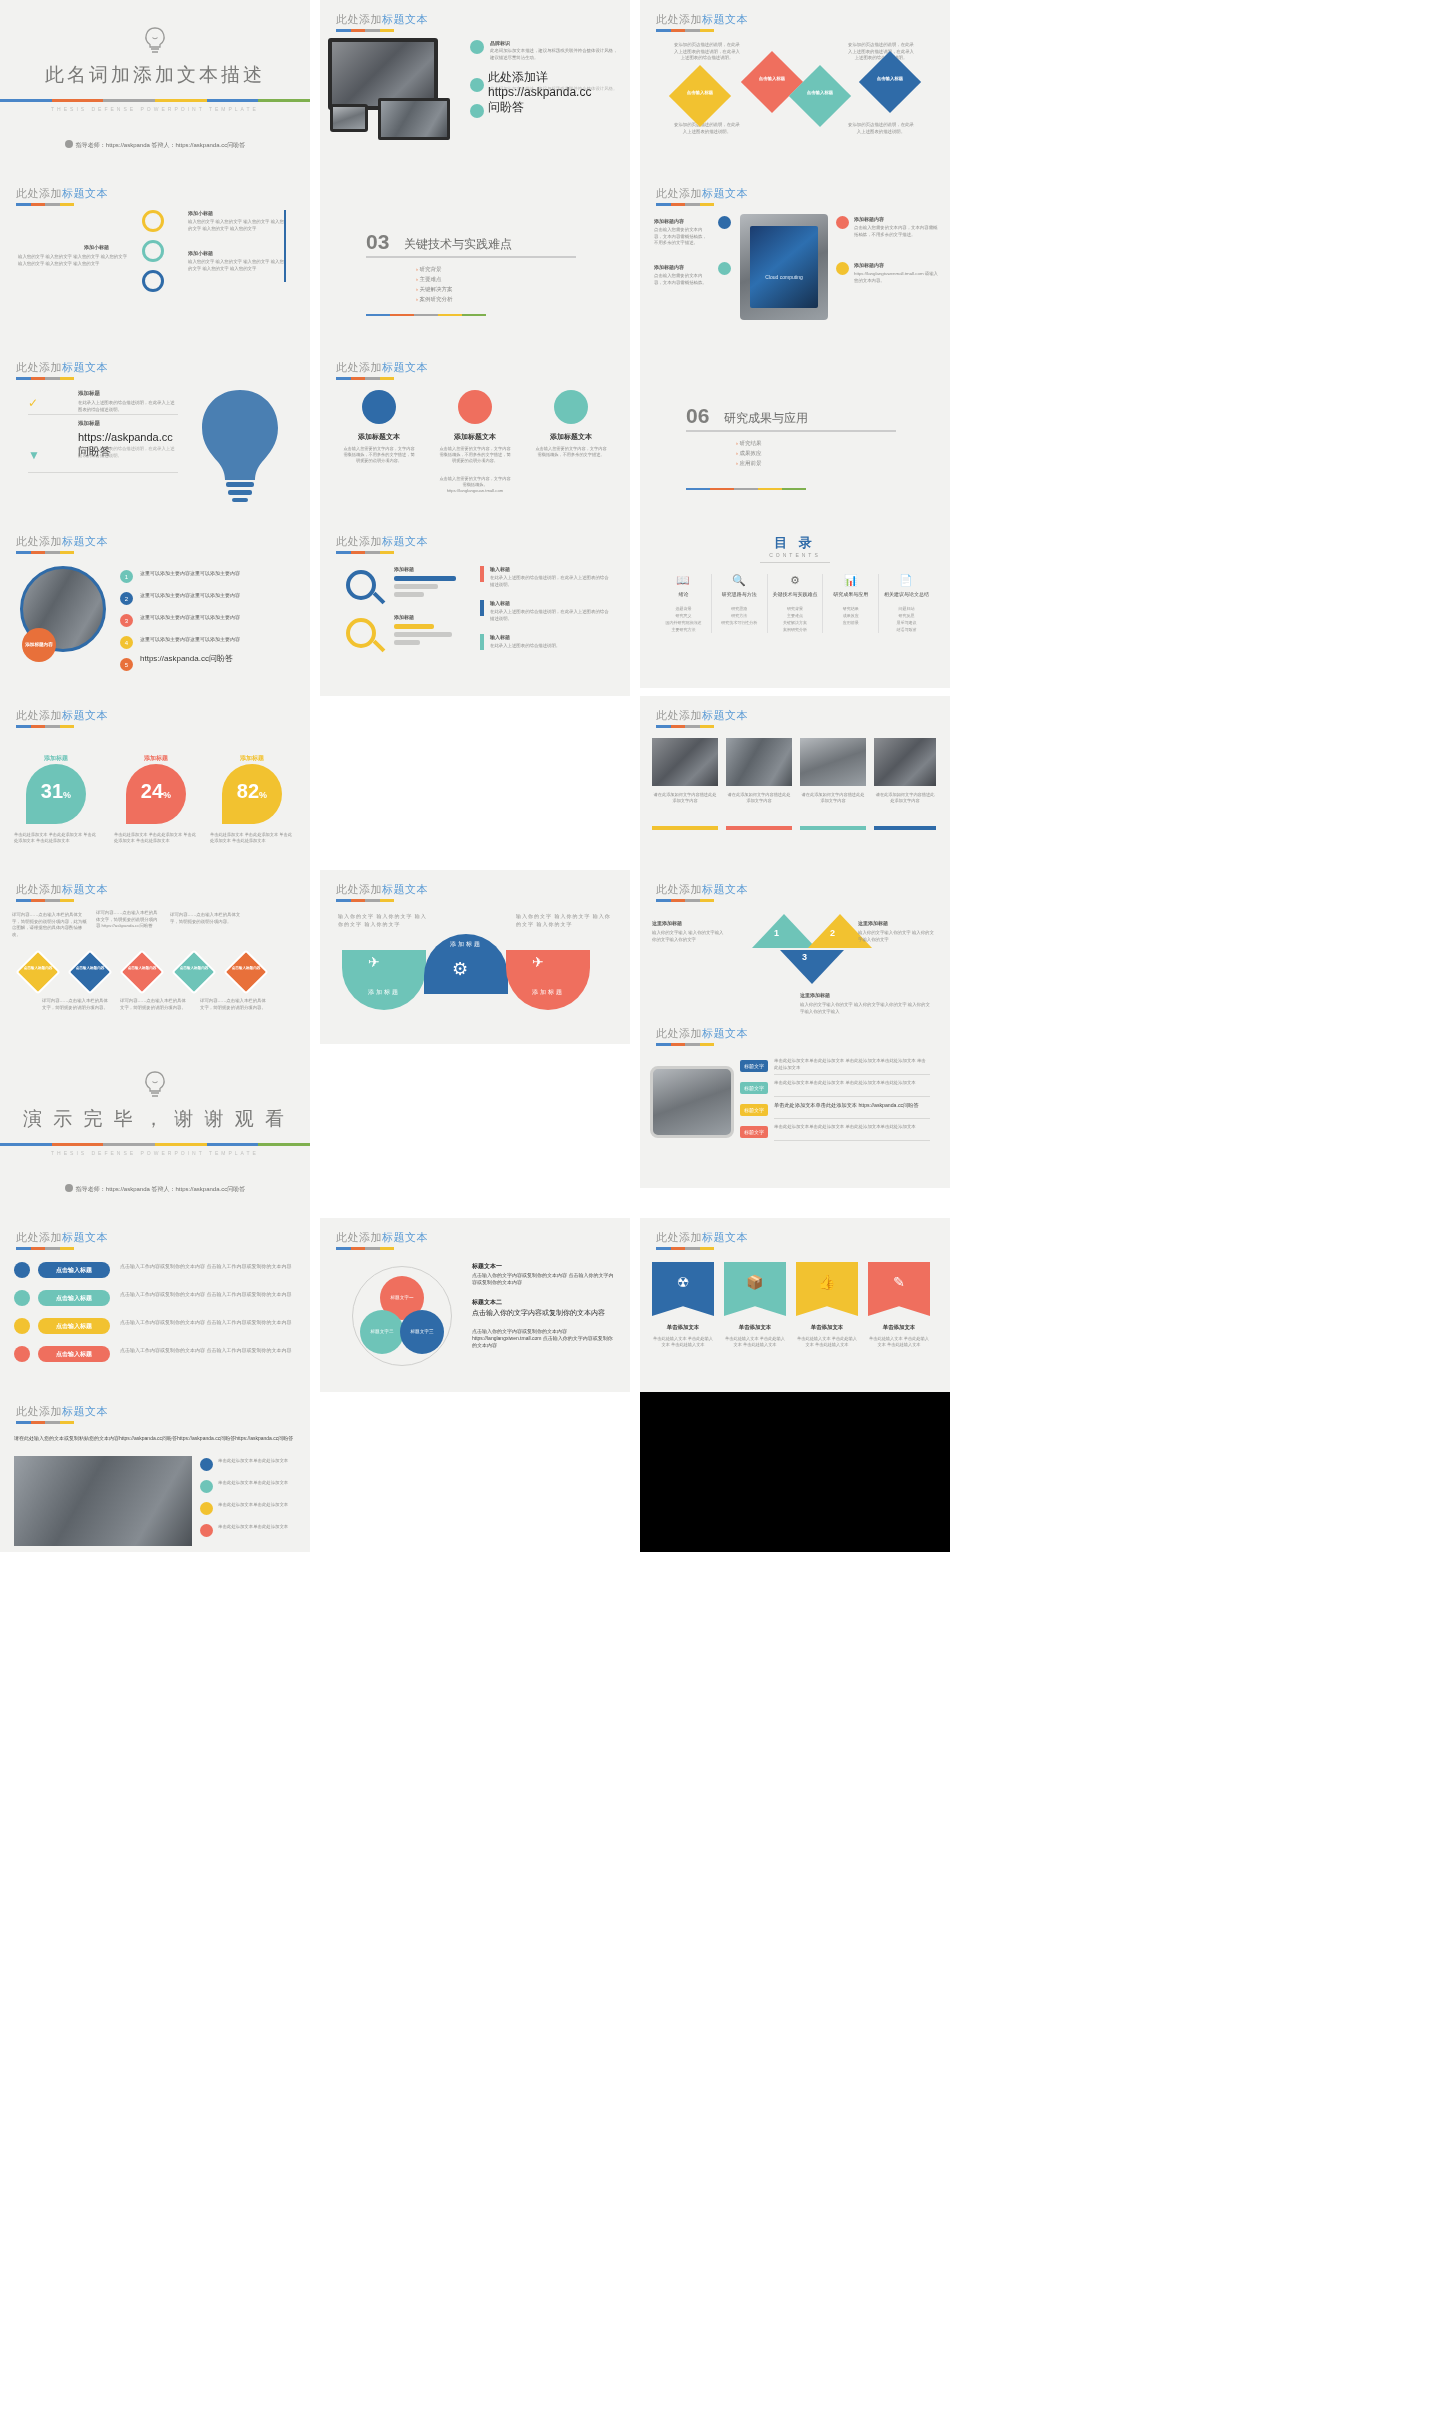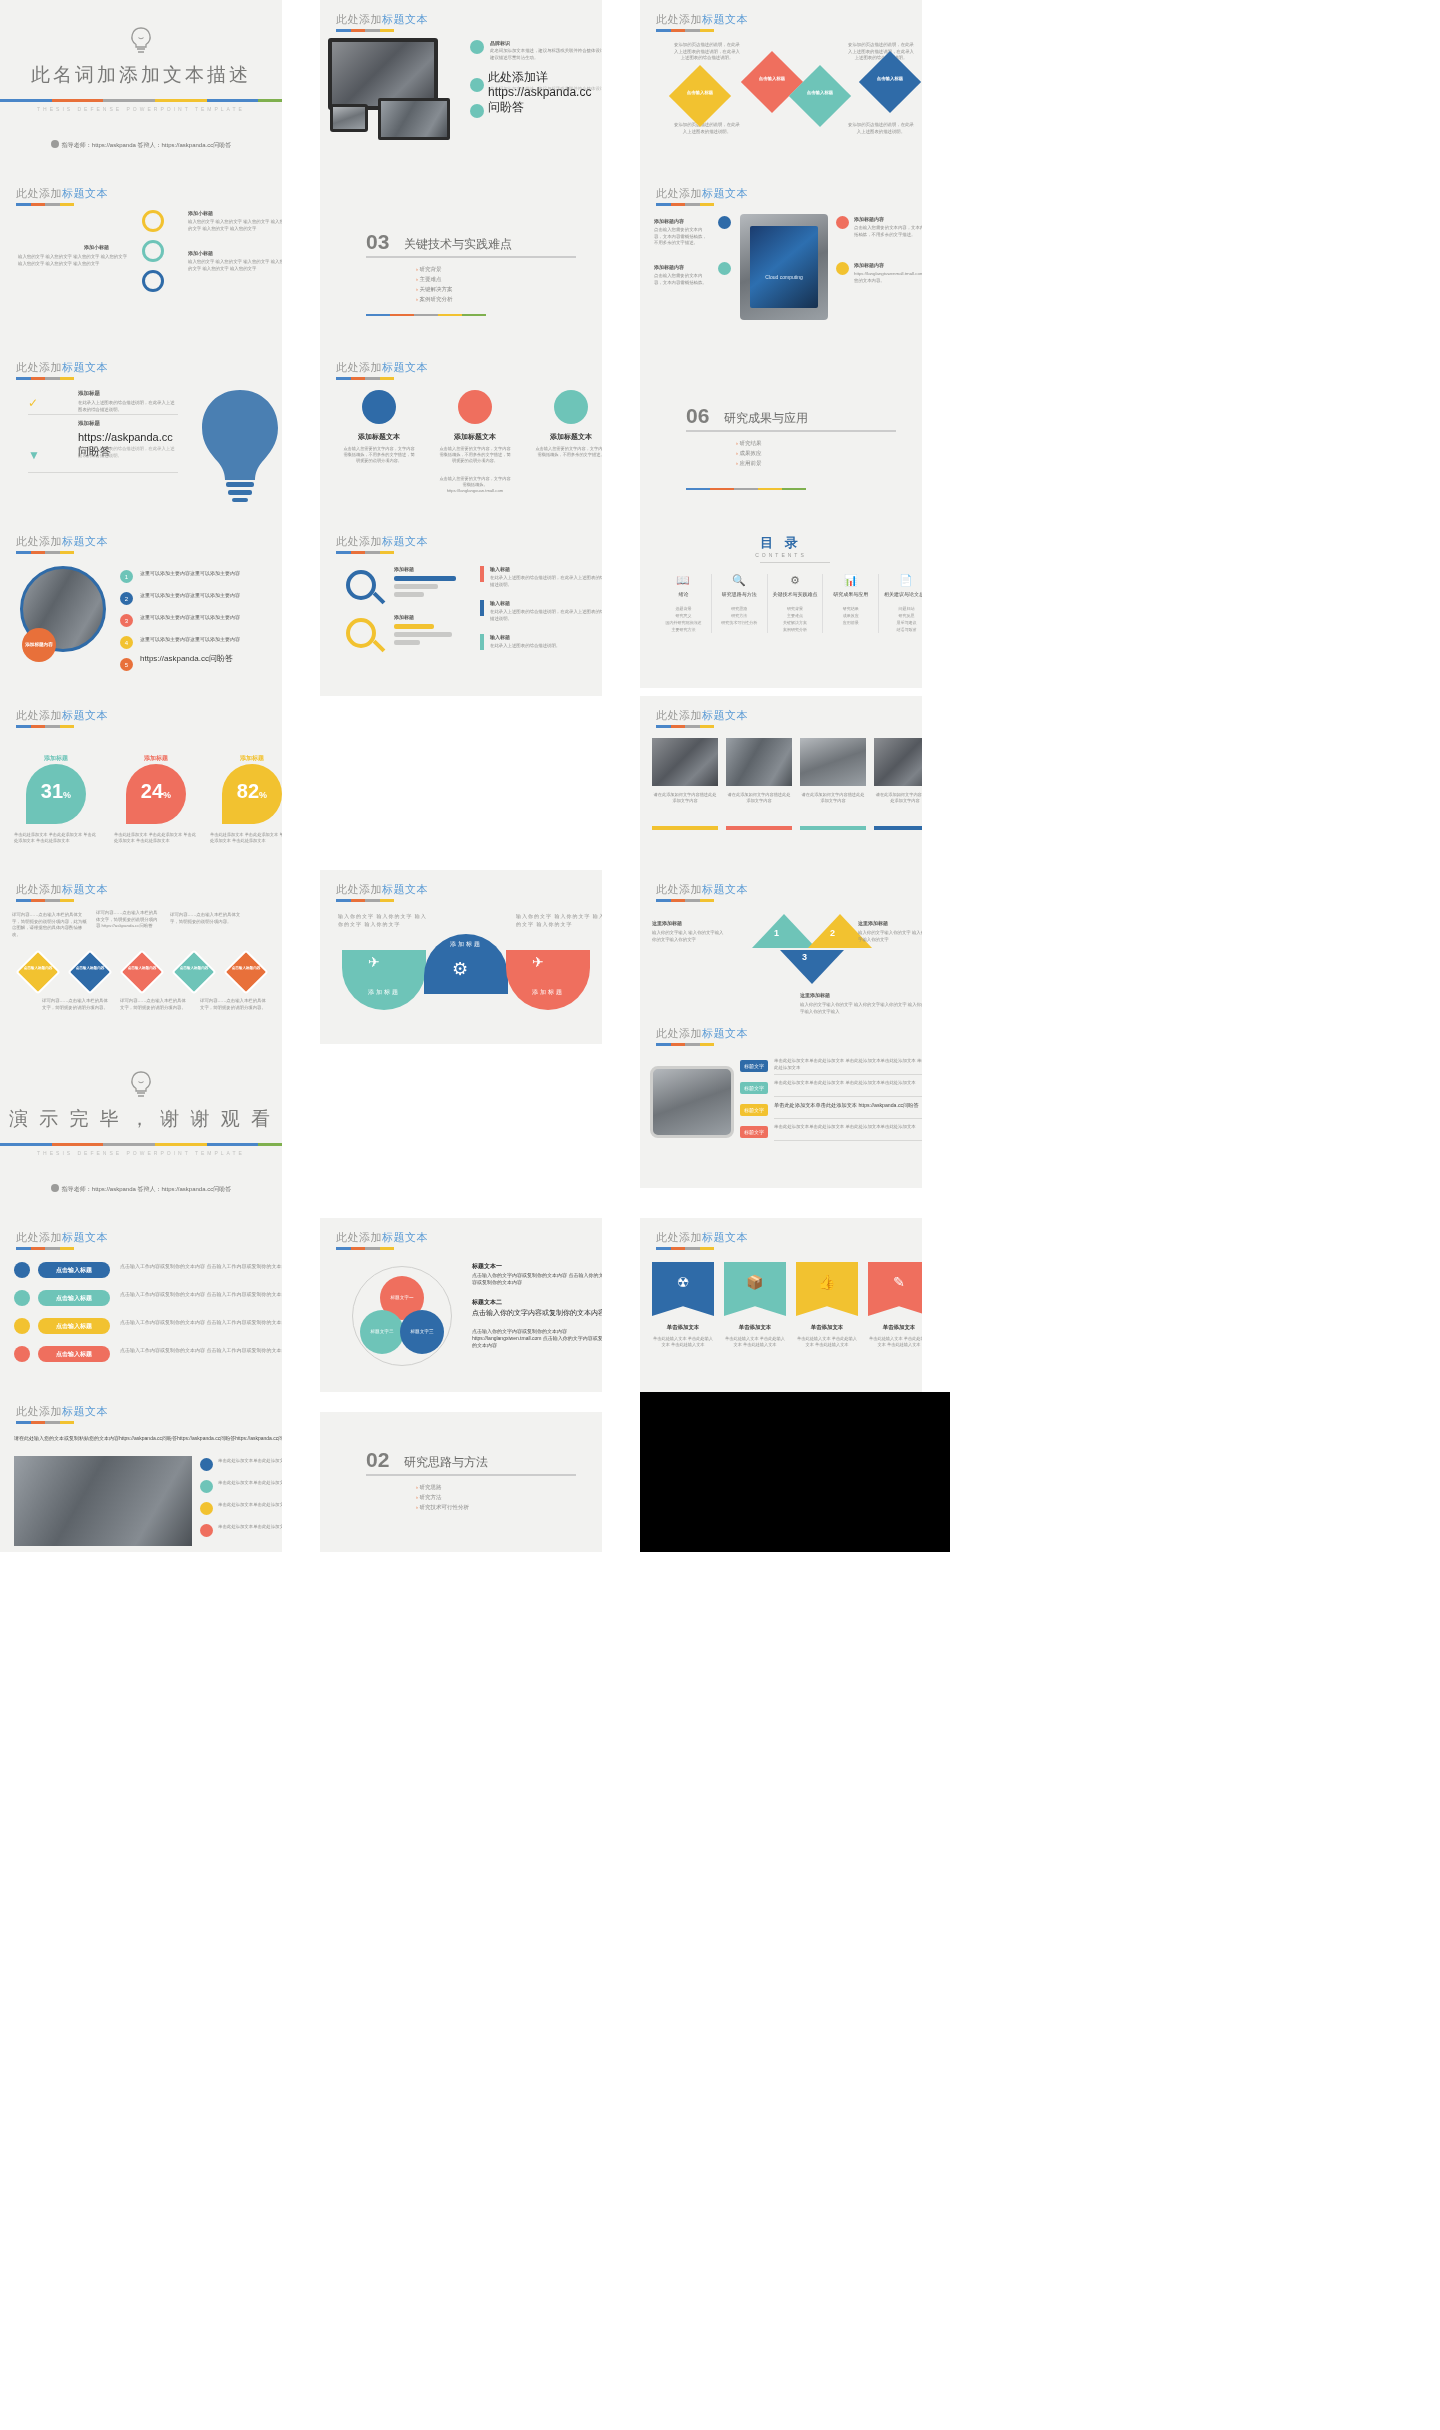--- a/index.html
+++ b/index.html
@@ -7,21 +7,21 @@
     width:1440px; height:2430px;
     background:#ffffff;
     font-family:"Liberation Sans","DejaVu Sans",sans-serif;
     overflow:hidden;
   }
   .sheet { position:relative; width:1440px; height:2430px; }
 
   
   .slide {
     position:absolute;
-    width:282px; height:174px;
+    width:310px; height:174px;
     background:#f2f2f0;
     overflow:hidden;
   }
   .slide.dark { background:#000; }
 
   
   .sl-title { position:absolute; left:16px; top:12px; font-size:11px; color:#9a9a98; letter-spacing:.5px; white-space:nowrap;}
   .sl-title b { color:#5b9bd5; font-weight:normal; }
   .rule { position:absolute; left:16px; top:29px; width:58px; height:3px; display:flex; }
   .rule i { flex:1; height:3px; }
@@ -715,26 +715,16 @@
     <div class="circ" style="left:200px;top:66px;width:13px;height:13px;background:#2f6ba8"></div>
     <div class="txt" style="left:218px;top:66px;width:80px">单击此处添加文本单击此处添加文本</div>
     <div class="circ" style="left:200px;top:88px;width:13px;height:13px;background:#6ec4b8"></div>
     <div class="txt" style="left:218px;top:88px;width:80px">单击此处添加文本单击此处添加文本</div>
     <div class="circ" style="left:200px;top:110px;width:13px;height:13px;background:#f2c230"></div>
     <div class="txt" style="left:218px;top:110px;width:80px">单击此处添加文本单击此处添加文本</div>
     <div class="circ" style="left:200px;top:132px;width:13px;height:13px;background:#ef6f5e"></div>
     <div class="txt" style="left:218px;top:132px;width:80px">单击此处添加文本单击此处添加文本</div>
   </div>
 
-  <div class="slide" style="left:320px;top:1412px;height:140px">
-    <div class="ch-num" style="left:46px;top:36px">02</div>
-    <div class="ch-name" style="left:84px;top:42px">研究思路与方法</div>
-    <div class="ch-line" style="left:46px;top:62px;width:210px"></div>
-    <div class="ch-list" style="left:96px;top:70px">
-      <div>研究思路</div>
-      <div>研究方法</div>
-      <div>研究技术可行性分析</div>
-    </div>
-  </div>
 
   <div class="slide dark" style="left:640px;top:1392px;width:310px;height:160px"></div>
 
 </div>
 
 </body></html>

